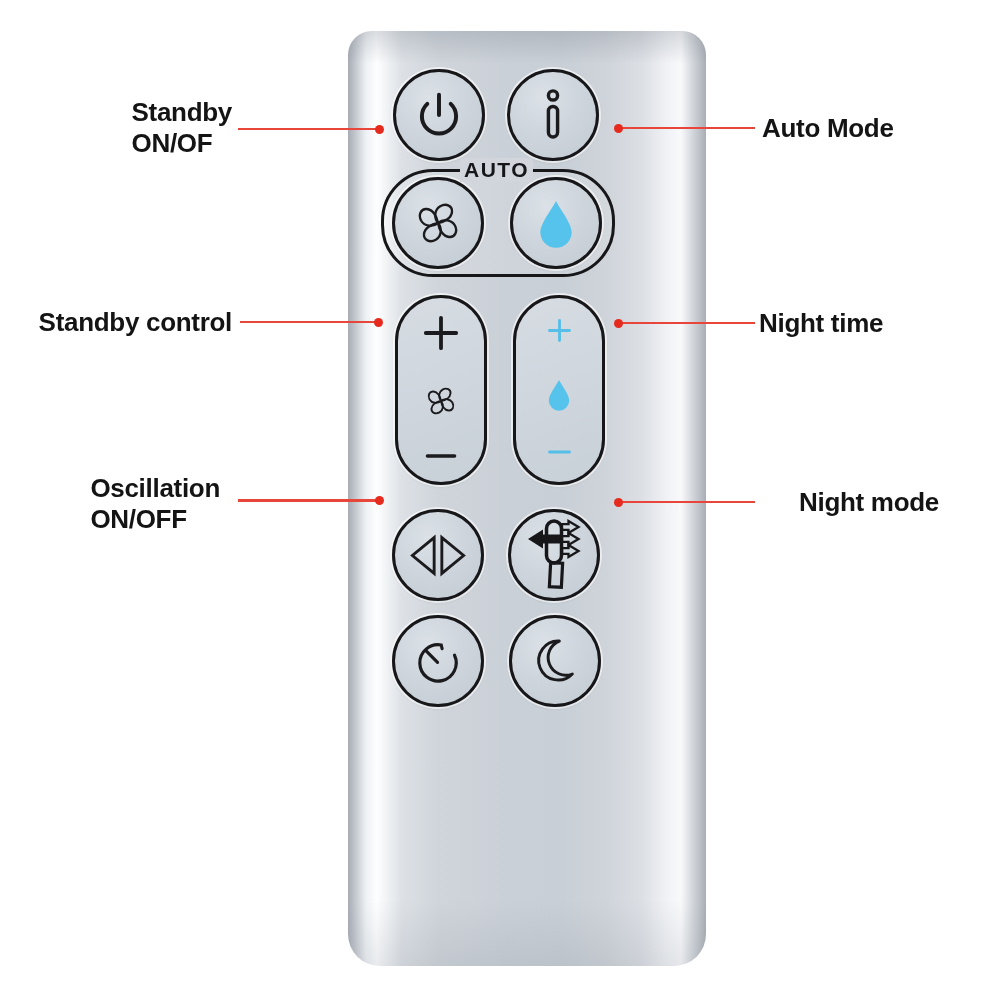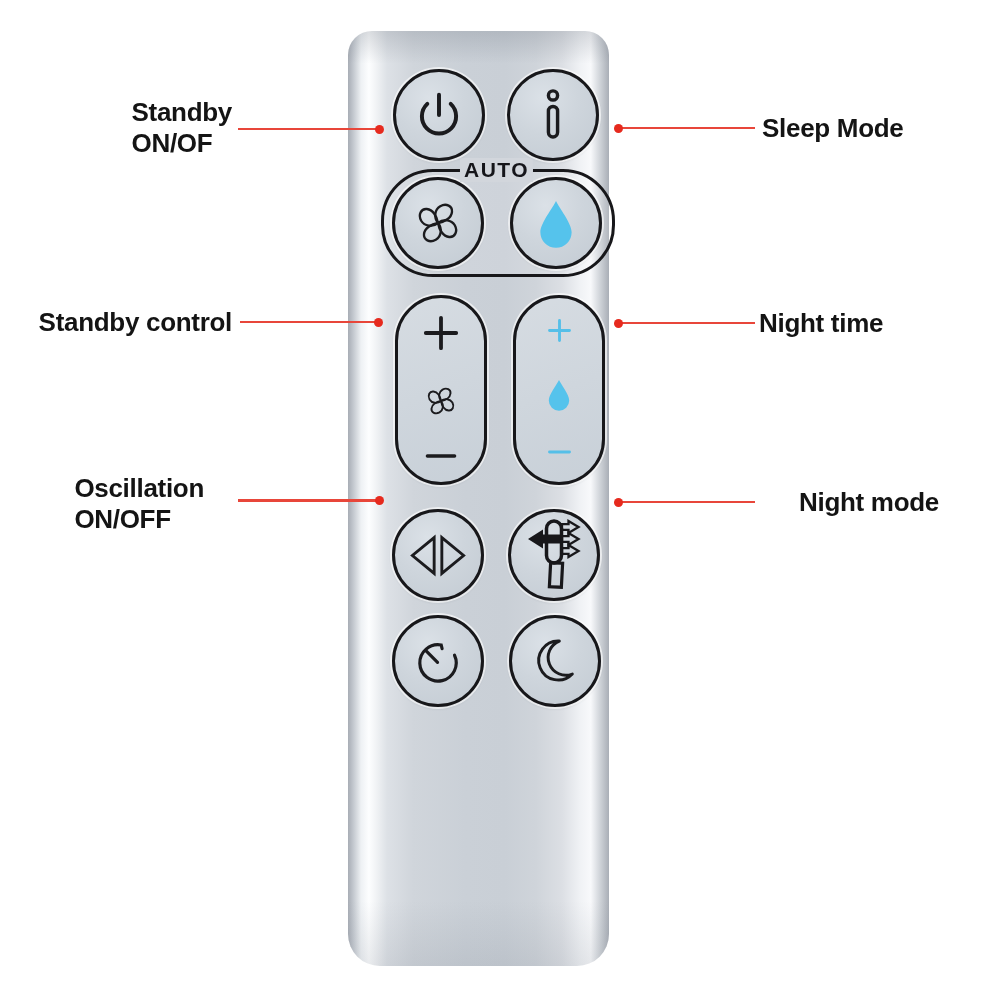--- a/index.html
+++ b/index.html
@@ -1,20 +1,20 @@
 <!DOCTYPE html>
 <html><head>
 <meta charset="utf-8">
 <style>
   html,body{margin:0;padding:0;background:#fff;}
   .canvas{position:relative;width:1000px;height:1000px;background:#ffffff;overflow:hidden;
           font-family:"Liberation Sans",sans-serif;}
 
   
-  .remote{position:absolute;left:348px;top:31px;width:261px;height:935px;
+  .remote{position:absolute;left:348px;top:31px;width:358px;height:935px;
     border-radius:24px 24px 32px 32px;
     background:linear-gradient(90deg,
       #a8adb5 0%,#c0c5cc 1.8%,#eef1f4 5%,#fdfeff 8%,#f2f4f6 10.5%,
       #dde1e6 15%,#d0d5db 25%,#cad0d7 45%,#c9cfd6 60%,#cfd4da 72%,
       #dcdfe4 82%,#f0f2f5 89%,#f8f9fb 93%,#d0d4d9 96.5%,#a9aeb6 100%);
   }
   .remote::after{content:"";position:absolute;inset:0;border-radius:inherit;pointer-events:none;
     background:linear-gradient(180deg,rgba(96,104,116,.22) 0,rgba(96,104,116,0) 3.5%,
                rgba(0,0,0,0) 93%,rgba(110,118,130,.14) 100%);}
 
@@ -67,21 +67,21 @@
   .dt-automode{left:613.5px;top:123.5px;}
 
   .lbl-velocity{right:768px;top:307px;}
   .ln-velocity{left:240px;top:320.5px;width:136px;}
   .dt-velocity{left:373.5px;top:317.5px;}
 
   .lbl-sleep{left:759px;top:308px;}
   .ln-sleep{left:621px;top:321.5px;width:134px;}
   .dt-sleep{left:613.5px;top:318.5px;}
 
-  .lbl-osc{right:796px;top:473px;}
+  .lbl-osc{right:780px;top:473px;}
   .ln-osc{left:238px;top:499px;width:139px;}
   .dt-osc{left:374.5px;top:496px;}
 
   .lbl-night{left:762px;top:487px;margin-left:37px;}
   .ln-night{left:621px;top:500.5px;width:134px;}
   .dt-night{left:613.5px;top:497.5px;}
 </style>
 </head>
 <body>
 
@@ -180,21 +180,21 @@
     </div>
   </div>
 
   <div class="callout-label align-r lbl-standby">
     <div>Standby</div>
     <div>ON/OF</div>
   </div>
   <div class="callout-line ln-standby"></div>
   <div class="callout-dot dt-standby"></div>
 
-  <div class="callout-label lbl-automode">Sleep Mode</div>
+  <div class="callout-label lbl-automode">Auto Mode</div>
   <div class="callout-line ln-automode"></div>
   <div class="callout-dot dt-automode"></div>
 
   <div class="callout-label align-r lbl-velocity">Standby control</div>
   <div class="callout-line ln-velocity"></div>
   <div class="callout-dot dt-velocity"></div>
 
   <div class="callout-label lbl-sleep">Night time</div>
   <div class="callout-line ln-sleep"></div>
   <div class="callout-dot dt-sleep"></div>

